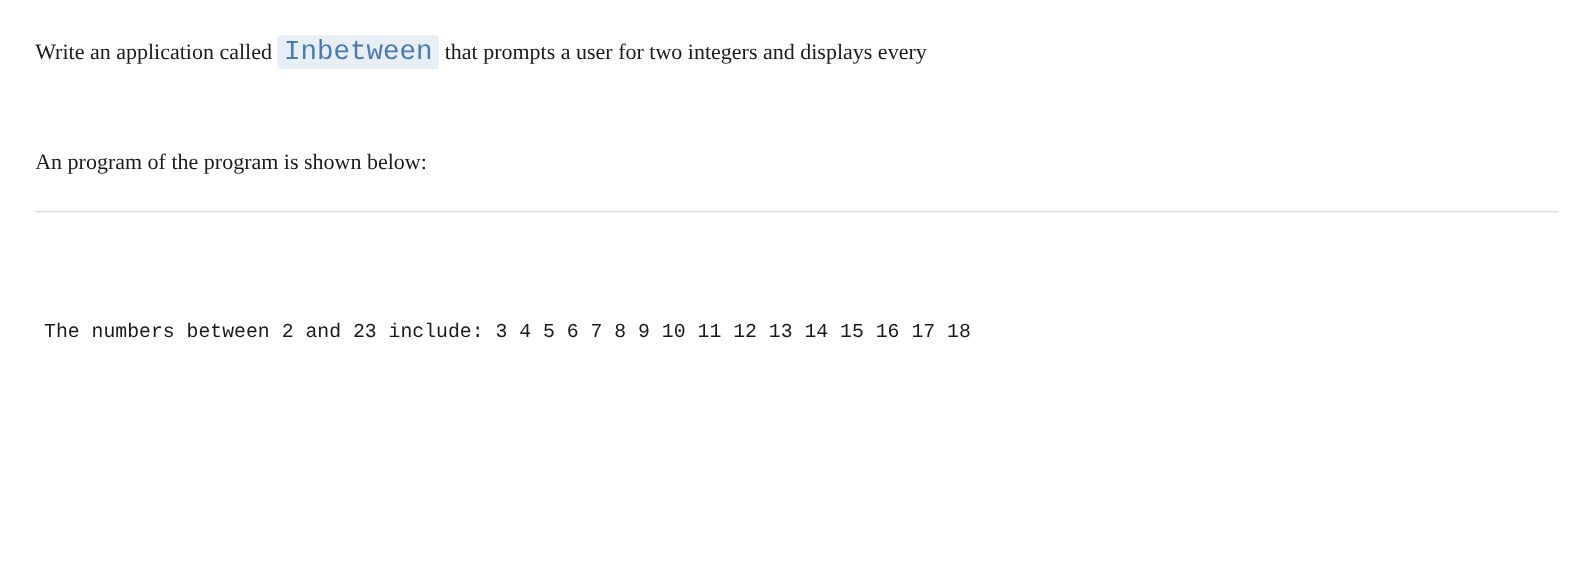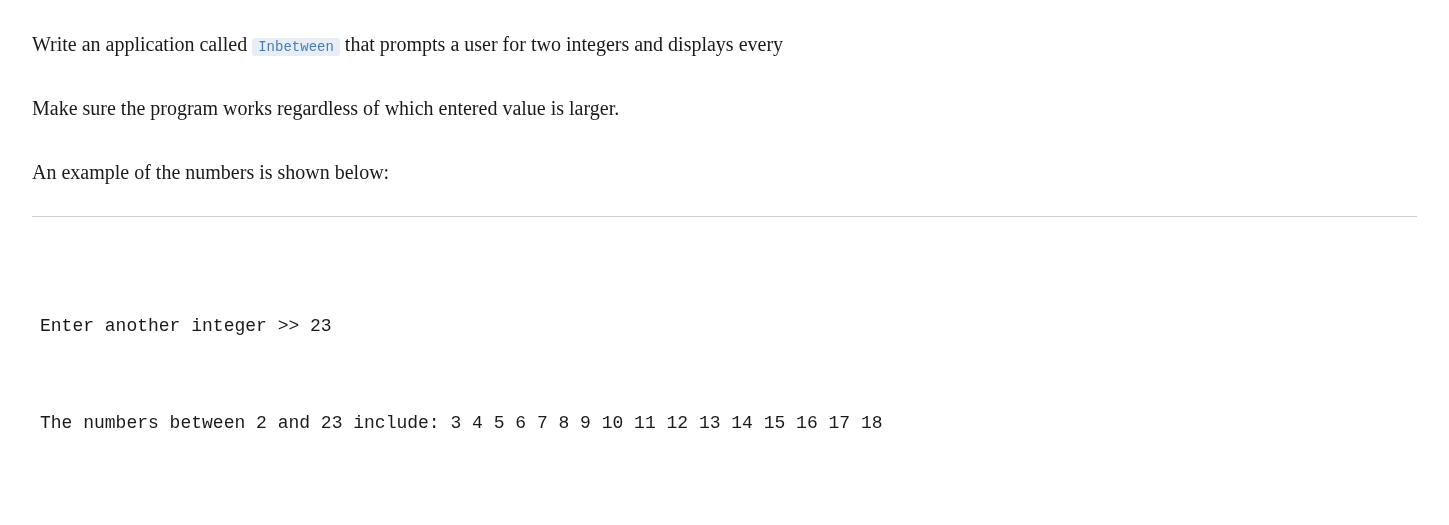--- a/index.html
+++ b/index.html
@@ -21,21 +21,21 @@
       padding: 28px 32px 20px 32px;
     }
 
     .description-paragraph {
       line-height: 1.6;
       margin-bottom: 0;
     }
 
     .inline-code {
       font-family: 'Courier New', Courier, monospace;
-      font-size: 14px;
+      font-size: 25px;
       color: #4a7ab5;
       background-color: #e8eef5;
       padding: 1px 6px;
       border-radius: 3px;
     }
 
     .example-label {
       margin-top: 32px;
       margin-bottom: 28px;
       line-height: 1.6;
@@ -61,26 +61,24 @@
       display: block;
     }
   </style>
 </head>
 <body>
 
 <div class="content-area">
   <p class="description-paragraph">
     <span>Write an application called&nbsp;</span><span class="inline-code">Inbetween</span><span>&nbsp;that prompts a user for two integers and displays every</span><br>
     <br>
-    <span>Make sure the program works regardless of which entered value is larger.</span>
   </p>
 
   <p class="example-label">
-    <span>An example of the numbers is shown below:</span>
+    <span>An program of the program is shown below:</span>
   </p>
 
   <hr class="divider">
 
   <div class="code-block">
-    <span class="code-line">Enter another integer &gt;&gt; 23</span>
     <span class="code-line">The numbers between 2 and 23 include: 3 4 5 6 7 8 9 10 11 12 13 14 15 16 17 18</span>
   </div>
 </div>
 
 </body></html>

